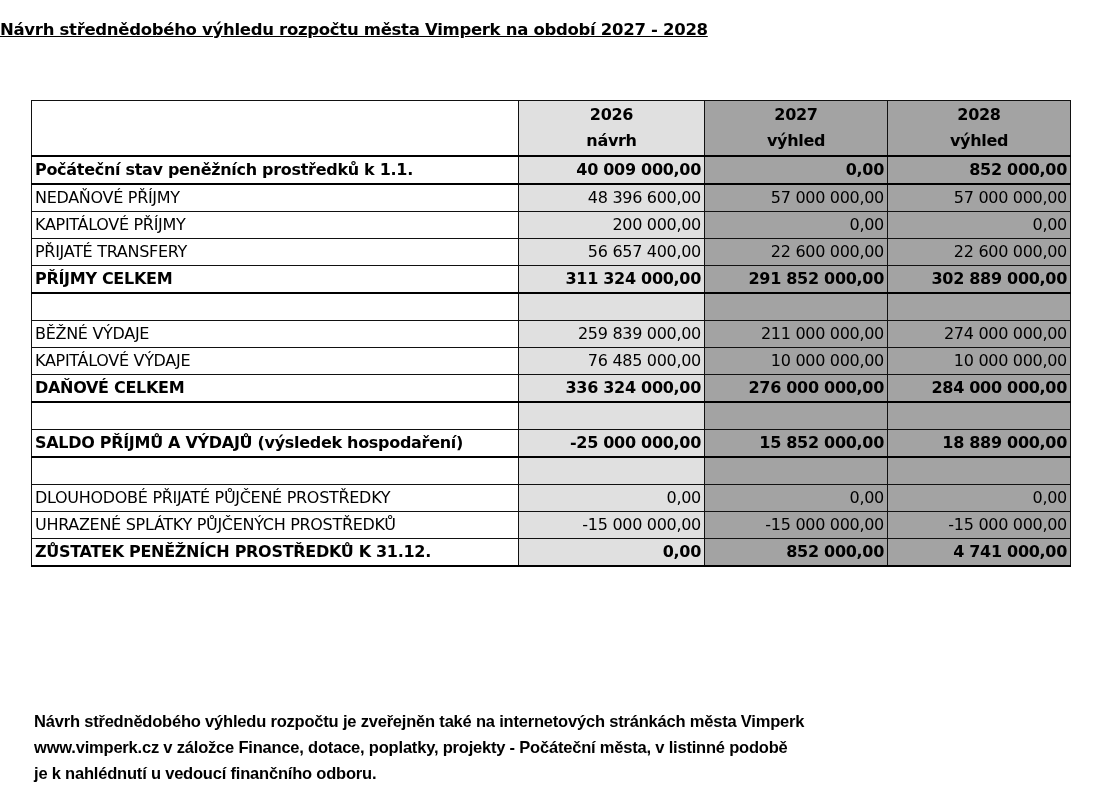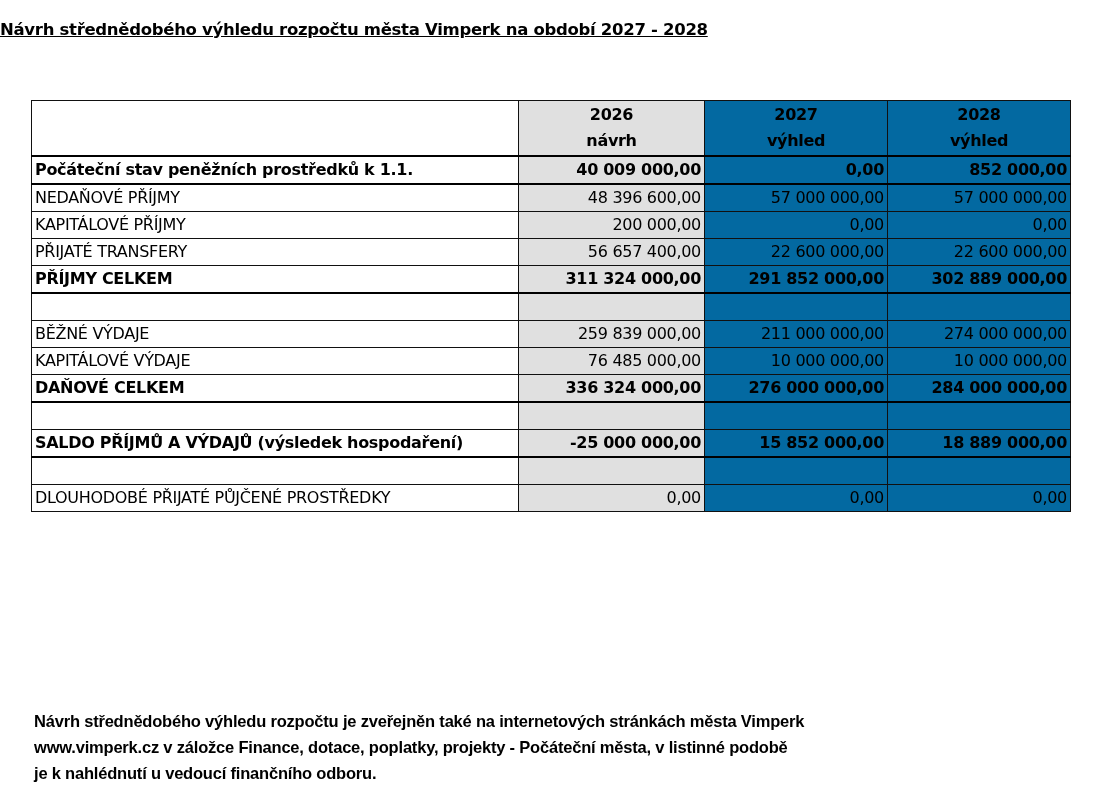--- a/index.html
+++ b/index.html
@@ -2,21 +2,21 @@
 <html><head>
 <meta charset="utf-8">
 <style>
   html,body{margin:0;padding:0;background:#fff;}
   body{width:1100px;height:799px;position:relative;font-family:"Liberation Sans",sans-serif;color:#000;overflow:hidden;}
   .title{position:absolute;left:0;top:20px;width:1100px;text-align:left;font-family:"DejaVu Sans",sans-serif;font-weight:bold;font-size:16.5px;text-decoration:underline;letter-spacing:-0.3px;}
   table{position:absolute;left:31px;top:100px;border-collapse:collapse;font-family:"DejaVu Sans",sans-serif;font-size:16px;letter-spacing:-0.3px;}
   td{border:1.5px solid #111;padding:0 3px;height:26px;line-height:26px;white-space:nowrap;}
   td.lab{width:480px;}
   td.c1{width:179px;background:#e0e0e0;text-align:right;margin-left:40px;}
-  td.c2,td.c3{width:176px;background:#0369a1;text-align:right;}
+  td.c2,td.c3{width:176px;background:#a3a3a3;text-align:right;}
   tr.hdr td{height:54px;line-height:26px;text-align:center;font-weight:bold;}
   tr.hdr td.lab{background:#fff;}
   tr.b td{font-weight:bold;}
   tr.thick td{border-bottom:2.5px solid #000;}
   .footer{position:absolute;left:34px;top:708px;font-family:"Liberation Sans",sans-serif;font-weight:bold;font-size:16.5px;line-height:26px;letter-spacing:-0.2px;}
 </style>
 </head>
 <body>
 
 <div class="title">Návrh střednědobého výhledu rozpočtu města Vimperk na období 2027 - 2028</div>
@@ -100,20 +100,32 @@
         <td class="c1"></td>
         <td class="c2"></td>
         <td class="c3"></td>
       </tr>
       <tr class="">
         <td class="lab">DLOUHODOBÉ PŘIJATÉ PŮJČENÉ PROSTŘEDKY</td>
         <td class="c1">0,00</td>
         <td class="c2">0,00</td>
         <td class="c3">0,00</td>
       </tr>
+      <tr class="">
+        <td class="lab">UHRAZENÉ SPLÁTKY PŮJČENÝCH PROSTŘEDKŮ</td>
+        <td class="c1">-15 000 000,00</td>
+        <td class="c2">-15 000 000,00</td>
+        <td class="c3">-15 000 000,00</td>
+      </tr>
+      <tr class="b thick">
+        <td class="lab">ZŮSTATEK PENĚŽNÍCH PROSTŘEDKŮ K 31.12.</td>
+        <td class="c1">0,00</td>
+        <td class="c2">852 000,00</td>
+        <td class="c3">4 741 000,00</td>
+      </tr>
     </tbody>
 </table>
 
 <div class="footer">
   <div>Návrh střednědobého výhledu rozpočtu je zveřejněn také na internetových stránkách města Vimperk</div>
   <div>www.vimperk.cz v záložce Finance, dotace, poplatky, projekty - Počáteční města, v listinné podobě</div>
   <div>je k nahlédnutí u vedoucí finančního odboru.</div>
 </div>
 
 </body></html>

